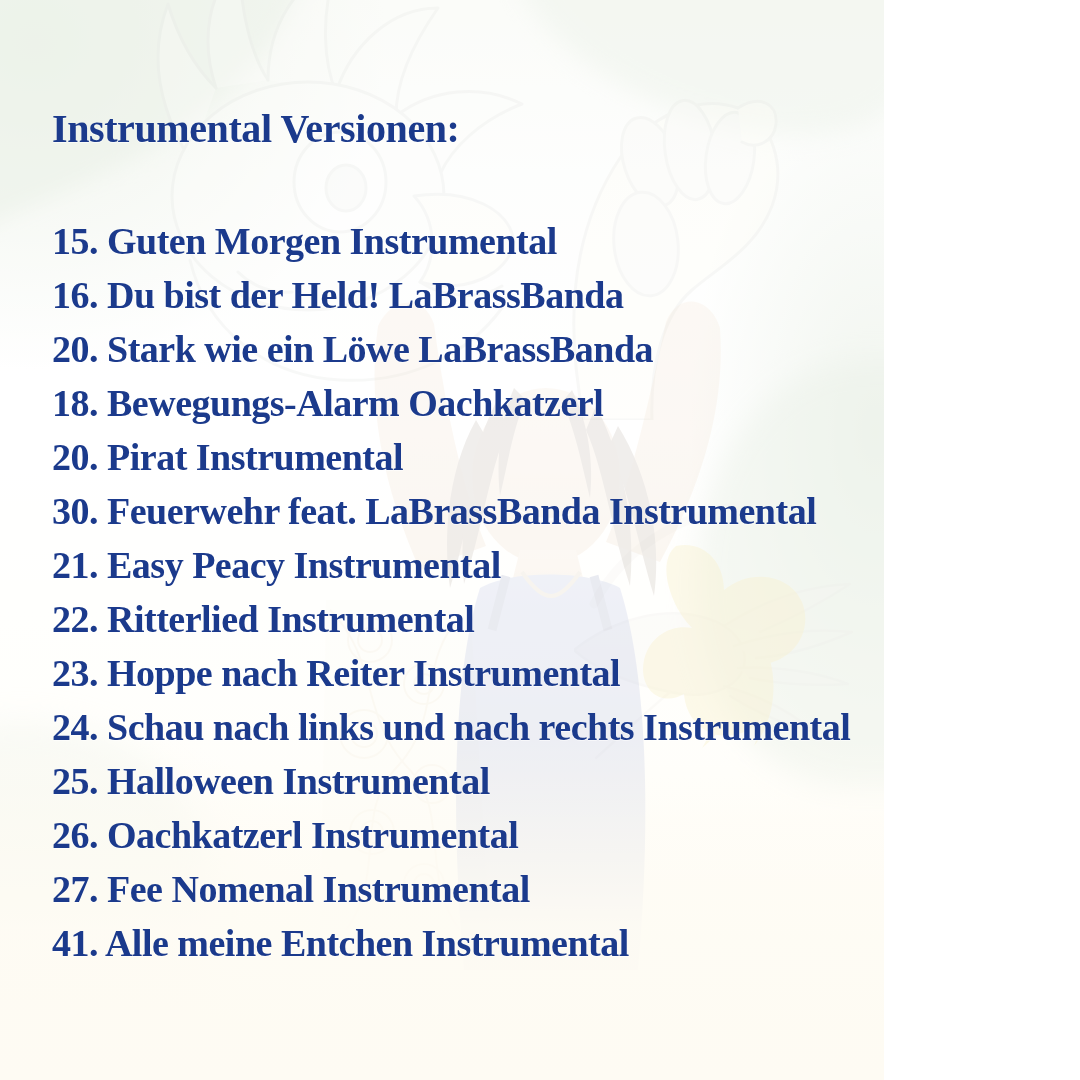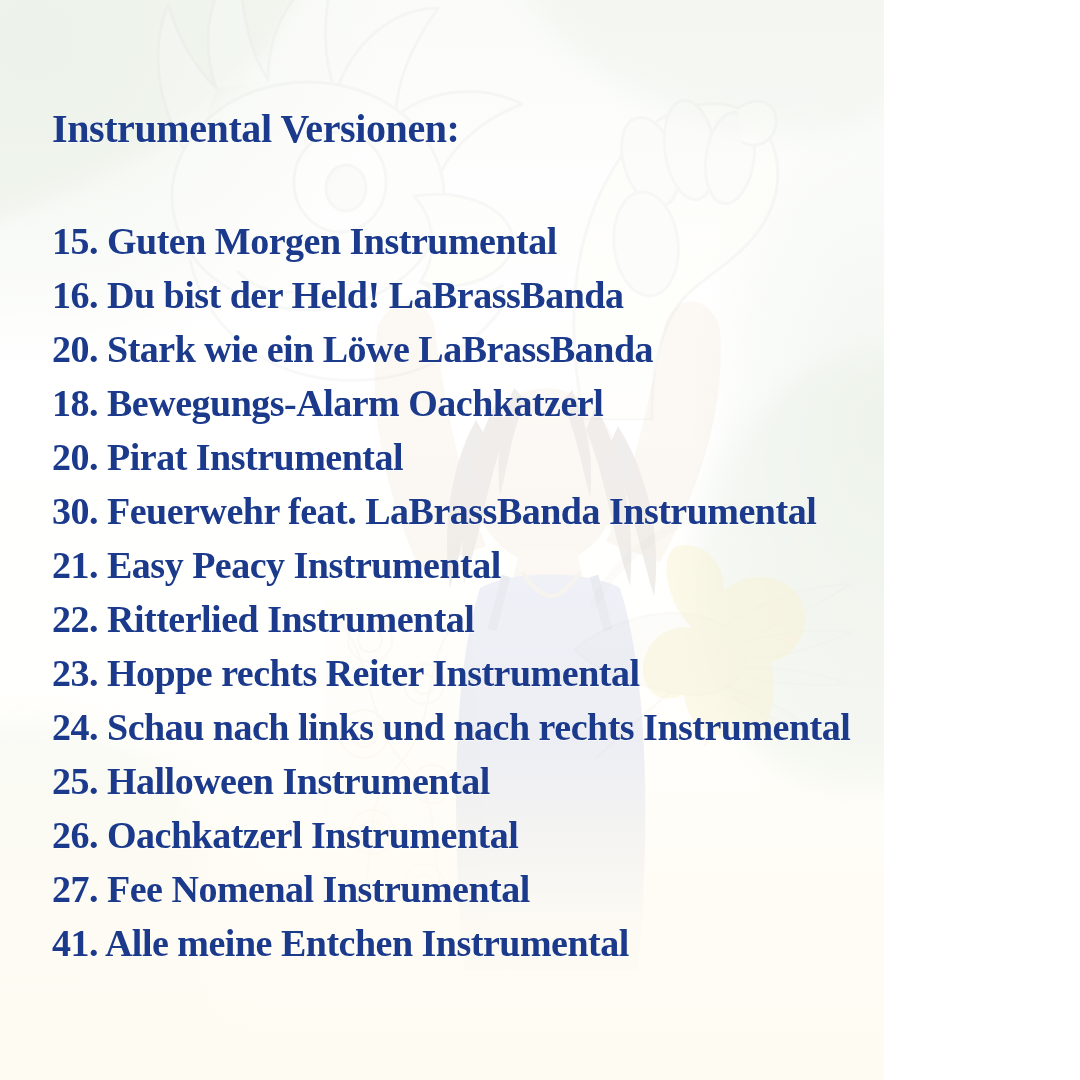--- a/index.html
+++ b/index.html
@@ -339,21 +339,21 @@
 
     <ul class="track-list" id="track-list">
         <li class="track-item"><span class="track-num">15.</span> <span class="track-title">Guten Morgen Instrumental</span></li>
         <li class="track-item"><span class="track-num">16.</span> <span class="track-title">Du bist der Held! LaBrassBanda</span></li>
         <li class="track-item"><span class="track-num">20.</span> <span class="track-title">Stark wie ein Löwe LaBrassBanda</span></li>
         <li class="track-item"><span class="track-num">18.</span> <span class="track-title">Bewegungs-Alarm Oachkatzerl</span></li>
         <li class="track-item"><span class="track-num">20.</span> <span class="track-title">Pirat Instrumental</span></li>
         <li class="track-item"><span class="track-num">30.</span> <span class="track-title">Feuerwehr feat. LaBrassBanda Instrumental</span></li>
         <li class="track-item"><span class="track-num">21.</span> <span class="track-title">Easy Peacy Instrumental</span></li>
         <li class="track-item"><span class="track-num">22.</span> <span class="track-title">Ritterlied Instrumental</span></li>
-        <li class="track-item"><span class="track-num">23.</span> <span class="track-title">Hoppe rechts Reiter Instrumental</span></li>
+        <li class="track-item"><span class="track-num">23.</span> <span class="track-title">Hoppe nach Reiter Instrumental</span></li>
         <li class="track-item"><span class="track-num">24.</span> <span class="track-title">Schau nach links und nach rechts Instrumental</span></li>
         <li class="track-item"><span class="track-num">25.</span> <span class="track-title">Halloween Instrumental</span></li>
         <li class="track-item"><span class="track-num">26.</span> <span class="track-title">Oachkatzerl Instrumental</span></li>
         <li class="track-item"><span class="track-num">27.</span> <span class="track-title">Fee Nomenal Instrumental</span></li>
         <li class="track-item"><span class="track-num">41.</span> <span class="track-title">Alle meine Entchen Instrumental</span></li>
       </ul>
 
   </div>
 
 </div>

